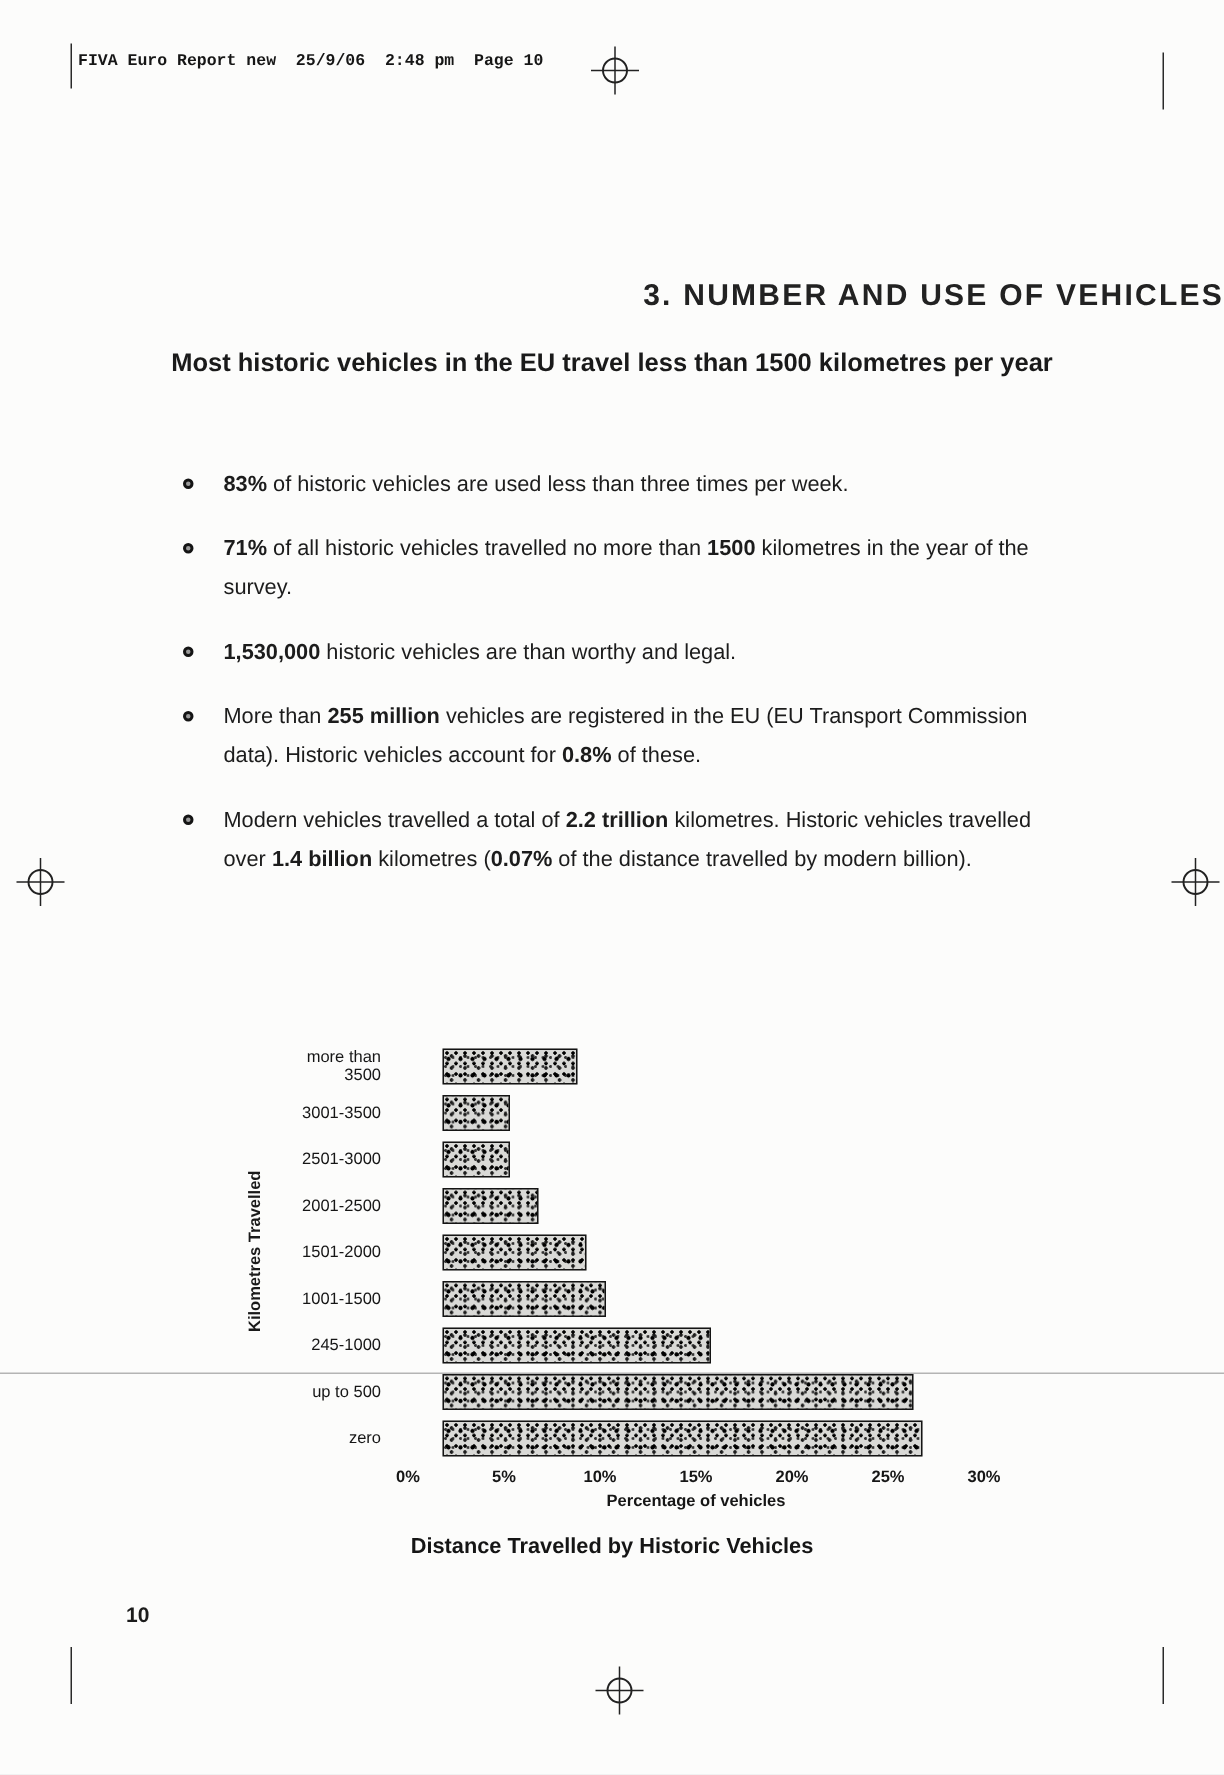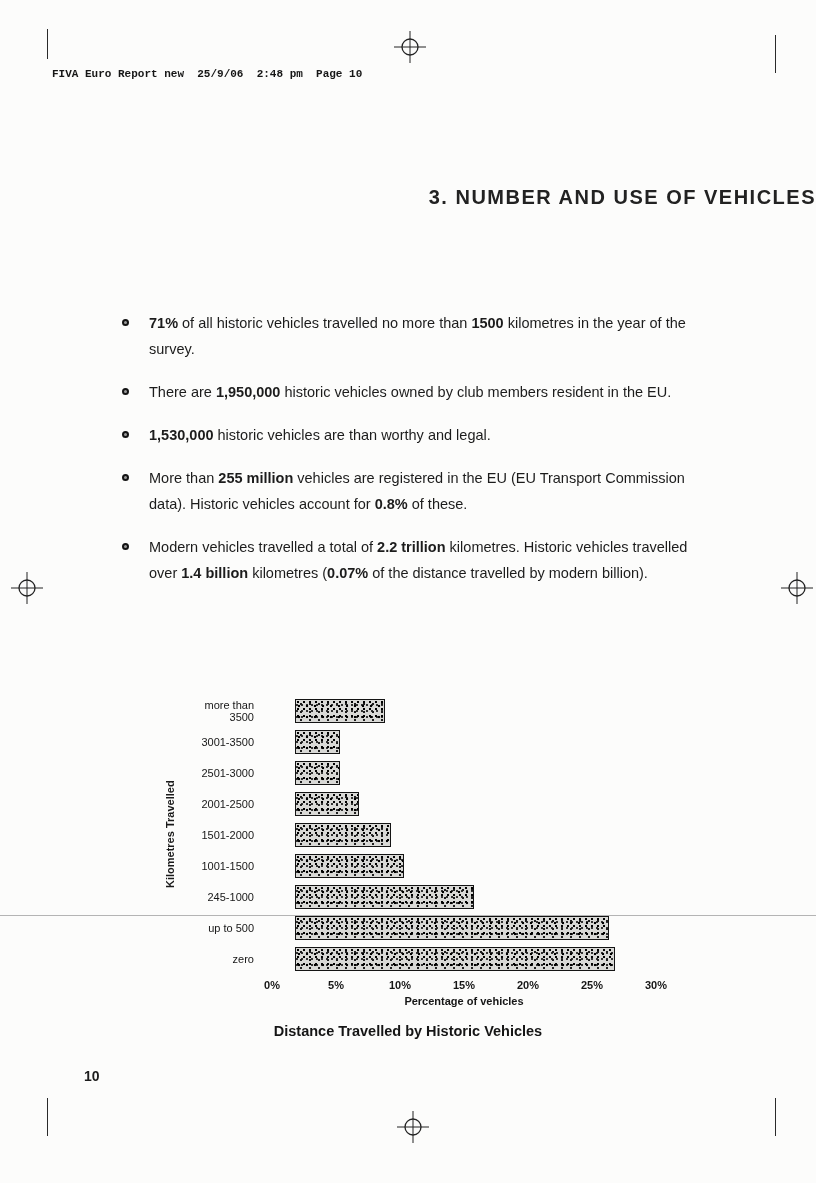--- a/index.html
+++ b/index.html
@@ -17,21 +17,20 @@
 
   
   .print-header {
     position: absolute;
     left: 52px; top: 35px;
     font-family: "Liberation Mono", "DejaVu Sans Mono", monospace;
     font-size: 11px;
     font-weight: bold;
     color: #161616;
     white-space: pre;
-    margin-top: 33px;
   }
   .corner-mark {
     position: absolute;
     width: 1px;
     background: #2a2a2a;
   }
   .reg-mark { position: absolute; }
 
   .artifact-line {
     position: absolute;
@@ -193,29 +192,30 @@
   </svg>
   <svg class="reg-mark" style="left:395px; top:1109px;" width="36" height="36" viewBox="-18 -18 36 36">
     <circle r="8" fill="none" stroke="#222" stroke-width="1.3"></circle>
     <line x1="-16" x2="16" y1="0" y2="0" stroke="#222" stroke-width="1"></line>
     <line x1="0" x2="0" y1="-16" y2="16" stroke="#222" stroke-width="1"></line>
   </svg>
 
   <div class="artifact-line"></div>
 
   <h1 class="title">3. NUMBER AND USE OF VEHICLES</h1>
+  <h2 class="subtitle">Most historic vehicles in the EU travel less than 1500 kilometres per year</h2>
 
   <ul class="bullets">
       <li>
         <span class="bullet-marker"></span>
+        <span><b>83%</b><span> of historic vehicles are used less than three times per week.</span></span>
+      </li>
+      <li>
+        <span class="bullet-marker"></span>
         <span><b>71%</b><span> of all historic vehicles travelled no more than </span><b>1500</b><span> kilometres in the year of the survey.</span></span>
-      </li>
-      <li>
-        <span class="bullet-marker"></span>
-        <span><span>There are </span><b>1,950,000</b><span> historic vehicles owned by club members resident in the EU.</span></span>
       </li>
       <li>
         <span class="bullet-marker"></span>
         <span><b>1,530,000</b><span> historic vehicles are than worthy and legal.</span></span>
       </li>
       <li>
         <span class="bullet-marker"></span>
         <span><span>More than </span><b>255 million</b><span> vehicles are registered in the EU (EU Transport Commission data). Historic vehicles account for </span><b>0.8%</b><span> of these.</span></span>
       </li>
       <li>

